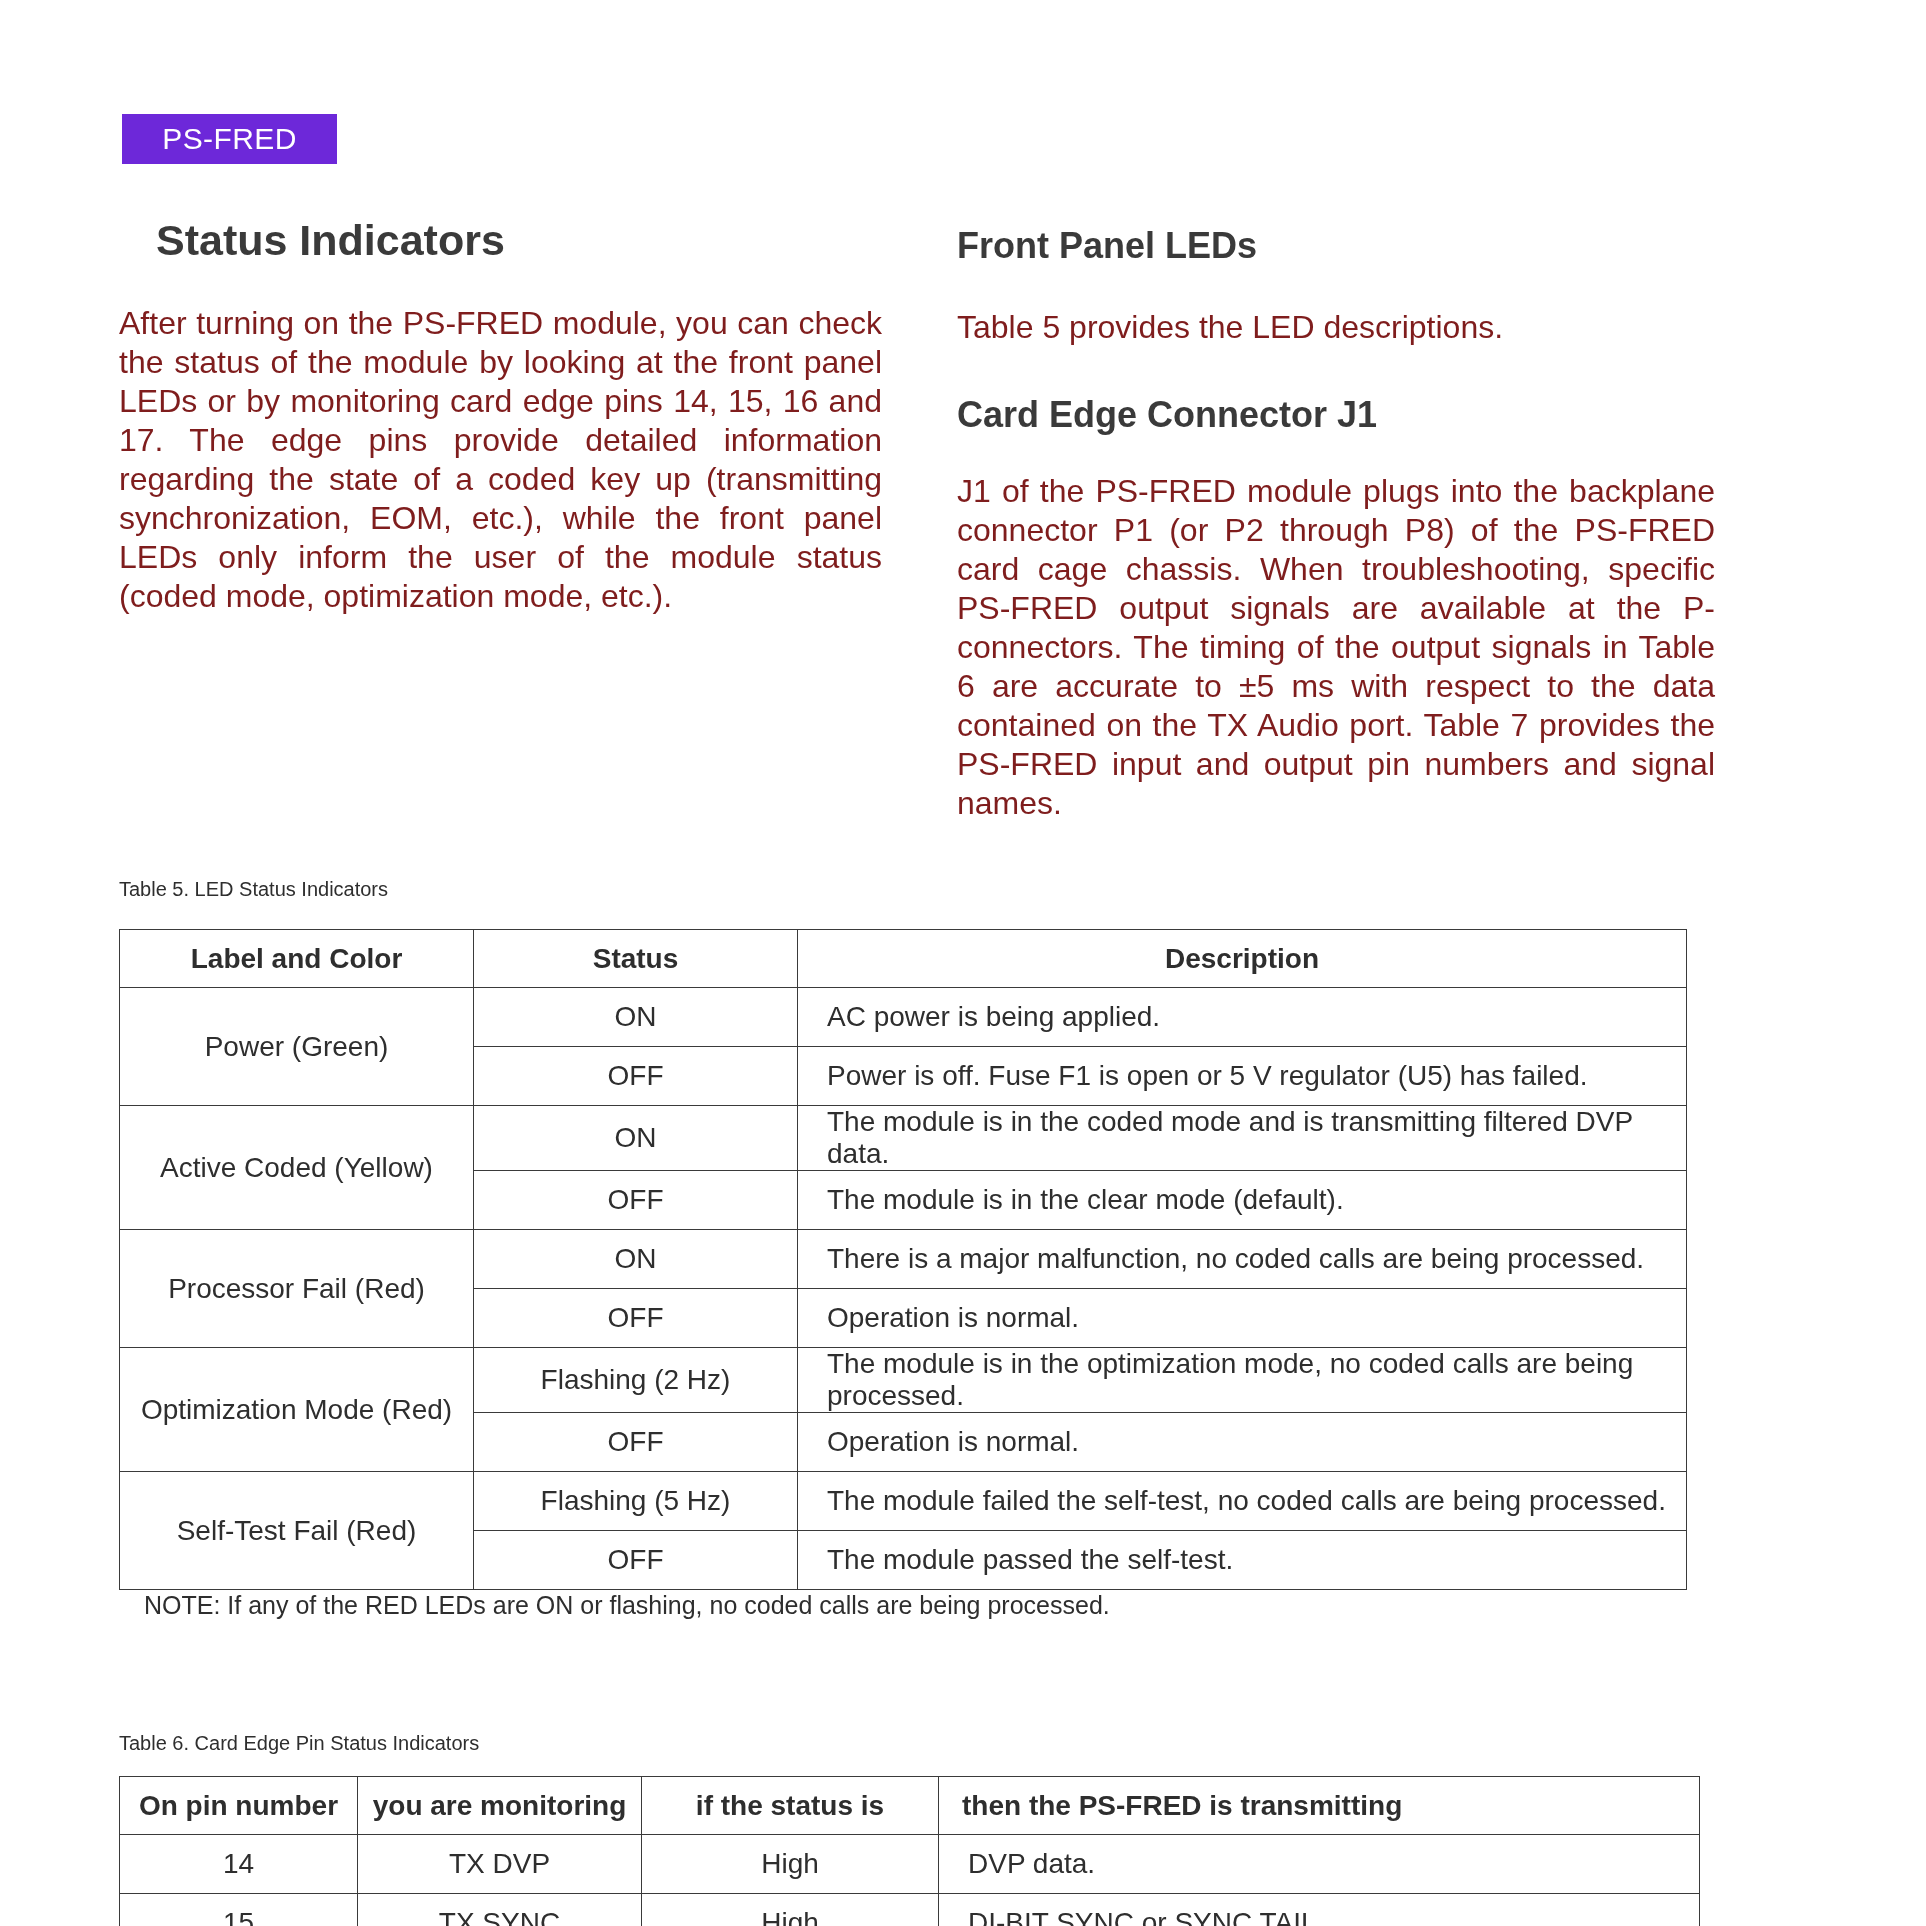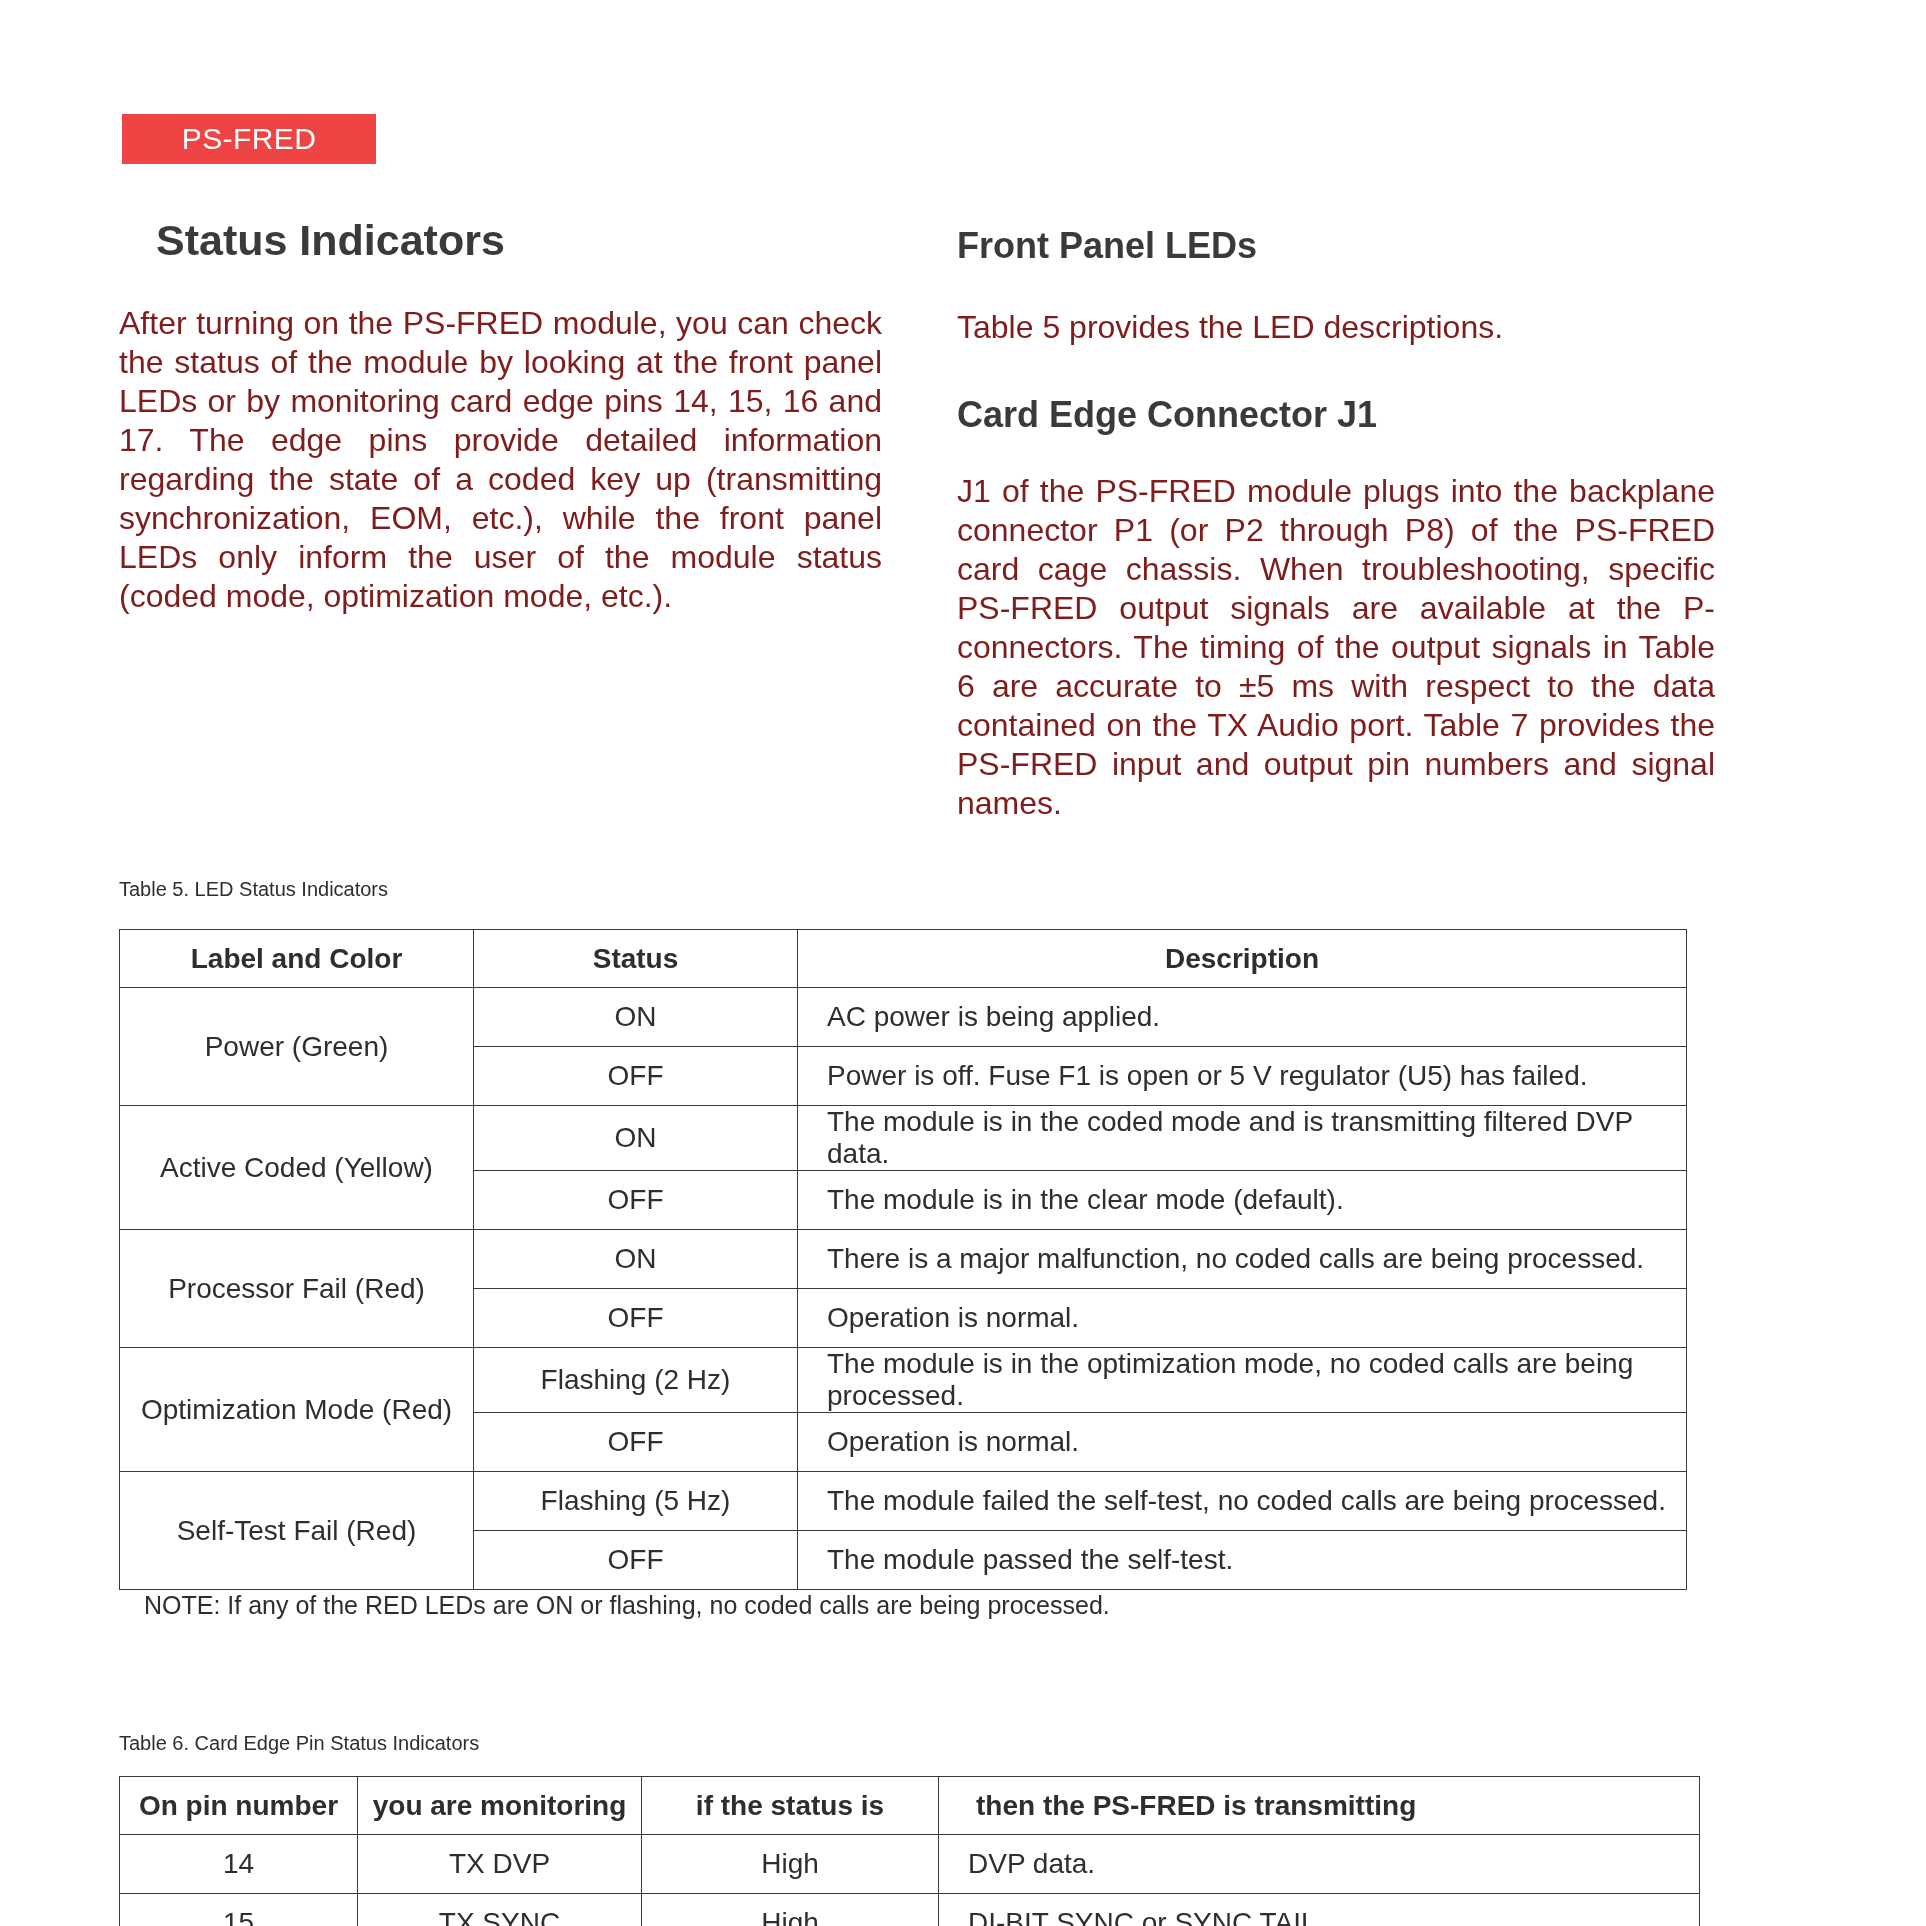--- a/index.html
+++ b/index.html
@@ -1,19 +1,19 @@
 <!DOCTYPE html>
 <html style="font-size:6.2px"><head>
 <meta charset="utf-8">
 <style>
   html, body { margin:0; padding:0; background:#ffffff; }
   body { width:1940px; height:2555px; position:relative; overflow:hidden;
          font-family:"Liberation Sans", sans-serif; color:#2b2b2b; }
   .abs { position:absolute; }
-  .badge { left:122px; top:114px; width:254px; height:50px; background:#ef4444;
+  .badge { left:122px; top:114px; width:215px; height:50px; background:#6d28d9;
            color:#ffffff; font-size:30px; display:flex; align-items:center; justify-content:center;
            letter-spacing:0.4px; }
   .h1 { font-weight:bold; font-size:43px; color:#3a3a3a; }
   .h2 { font-weight:bold; font-size:36px; color:#3a3a3a; }
   .para { font-size:32px; line-height:39px; color:#7f1d1d; text-align:justify; }
   .para-left { left:119px; top:304px; width:763px; }
   .para-right { left:957px; top:472px; width:758px; }
   .caption { font-size:20px; color:#2e2e2e; }
   table { position:absolute; border-collapse:collapse; table-layout:fixed; }
   td, th { border:1.5px solid #3a3a3a; font-size:28px; color:#2e2e2e; padding:0; }
@@ -21,21 +21,21 @@
   .t5 { left:119px; top:929px; width:1567px; }
   .t5 td { height:58px; }
   .t5 td.lbl { text-align:center; }
   .t5 td.st { text-align:center; }
   .t5 td.desc { padding-left:29px; text-align:left; }
   .t5 th.desc-h { text-align:center; }
   .t6 { left:119px; top:1776px; width:1579px; }
   .t6 td { height:58px; }
   .t6 td.c { text-align:center; }
   .t6 td.l { padding-left:29px; text-align:left; }
-  .t6 th.l { text-align:left; padding-left:37px; }
+  .t6 th.l { text-align:left; padding-left:23px; }
   .note { left:144px; top:1591px; font-size:25px; color:#2e2e2e; }
 </style>
 </head>
 <body>
 
 <div class="abs badge">PS-FRED</div>
 
 <div class="abs h1" style="left:119px; top:216px;margin-left:37px;">Status Indicators</div>
 <div class="abs para para-left">After turning on the PS-FRED module, you can check the status of the module by looking at the front panel LEDs or by monitoring card edge pins 14, 15, 16 and 17. The edge pins provide detailed information regarding the state of a coded key up (transmitting synchronization, EOM, etc.), while the front panel LEDs only inform the user of the module status (coded mode, optimization mode, etc.).</div>
 

